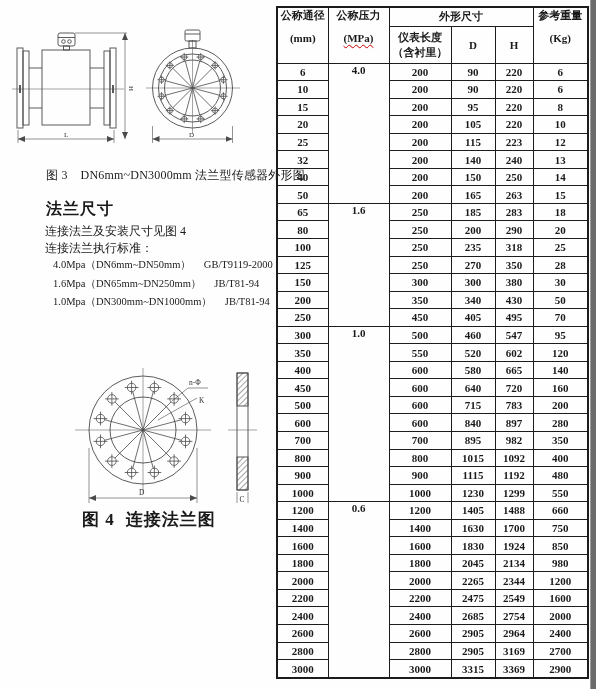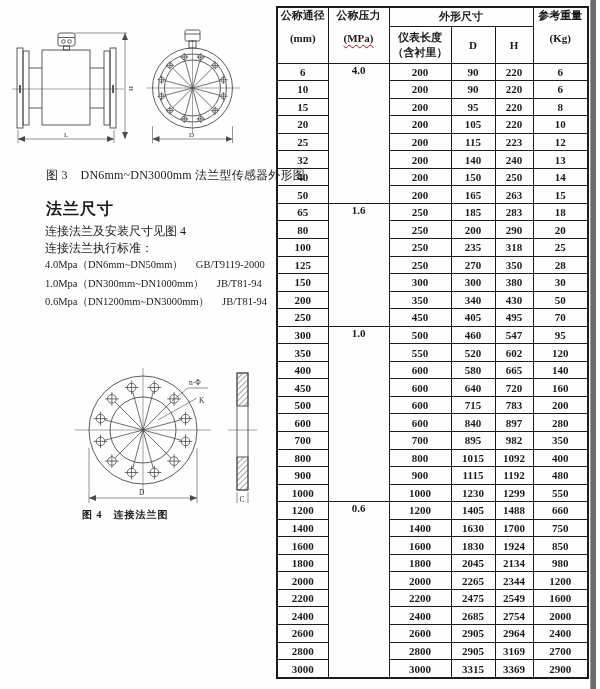--- a/index.html
+++ b/index.html
@@ -16,25 +16,25 @@
     letter-spacing:0.2px;
   }
   .fig3-cap .pfx{margin-right:13px;}
   .flange-heading{
     position:absolute;left:46px;top:199px;margin:0;
     font-size:16px;font-weight:bold;letter-spacing:1px;font-family:Liberation Mono, monospace;
   }
   .t-line{position:absolute;left:45px;font-size:12px;white-space:nowrap;}
   .t-line1{top:223px;}
   .t-line2{top:240px;}
-  .standards{position:absolute;left:45px;top:256px;font-size:10.5px;}
+  .standards{position:absolute;left:53px;top:256px;font-size:10.5px;}
   .std-row{height:18.6px;line-height:18.6px;white-space:nowrap;}
   .std-row .code{margin-left:13px;}
   .fig4-cap{
-    position:absolute;left:82px;top:508px;font-size:10px;font-weight:bold;
+    position:absolute;left:82px;top:508px;font-size:17px;font-weight:bold;
     white-space:nowrap;letter-spacing:1px;
   }
   .fig4-cap .pfx{margin-right:11px;}
   .edge-line{
     position:absolute;left:590px;top:0;width:5px;height:689px;
     background:#6b6b6b;border-left:1px solid #9a9a9a;
   }
   
   #flange-table{
     position:absolute;left:276px;top:6px;width:311px;height:673px;
@@ -174,24 +174,24 @@
 <h2 class="flange-heading" data-name="flange-dimensions-heading">法兰尺寸</h2>
 
 <div class="t-line t-line1" data-name="flange-intro-line">连接法兰及安装尺寸见图 4</div>
 <div class="t-line t-line2" data-name="flange-standards-line">连接法兰执行标准：</div>
 
 <div class="standards" data-name="flange-standards-list">
   <div class="std-row" data-name="standard-item">
     <span data-name="standard-pressure">4.0Mpa</span><span data-name="standard-range">（DN6mm~DN50mm）</span><span class="code" data-name="standard-code">GB/T9119-2000</span>
   </div>
   <div class="std-row" data-name="standard-item">
-    <span data-name="standard-pressure">1.0Mpa</span><span data-name="standard-range">（DN300mm~DN1000mm）</span><span class="code" data-name="standard-code">JB/T81-94</span>
+    <span data-name="standard-pressure">1.6Mpa</span><span data-name="standard-range">（DN65mm~DN250mm）</span><span class="code" data-name="standard-code">JB/T81-94</span>
   </div>
   <div class="std-row" data-name="standard-item">
-    <span data-name="standard-pressure">0.6Mpa</span><span data-name="standard-range">（DN1200mm~DN3000mm）</span><span class="code" data-name="standard-code">JB/T81-94</span>
+    <span data-name="standard-pressure">1.0Mpa</span><span data-name="standard-range">（DN300mm~DN1000mm）</span><span class="code" data-name="standard-code">JB/T81-94</span>
   </div>
 </div>
 
 <svg class="fig4-svg" width="212" height="162" viewBox="0 0 212 162" data-name="figure4-drawing">
   <defs>
     <pattern id="hatch" width="4" height="4" patternUnits="userSpaceOnUse" patternTransform="rotate(45)">
       <line x1="0" y1="0" x2="0" y2="4" stroke="#4a4a4a" stroke-width="1"></line>
     </pattern>
   </defs>
   <g stroke="#4a4a4a" stroke-width="0.9" fill="none">

